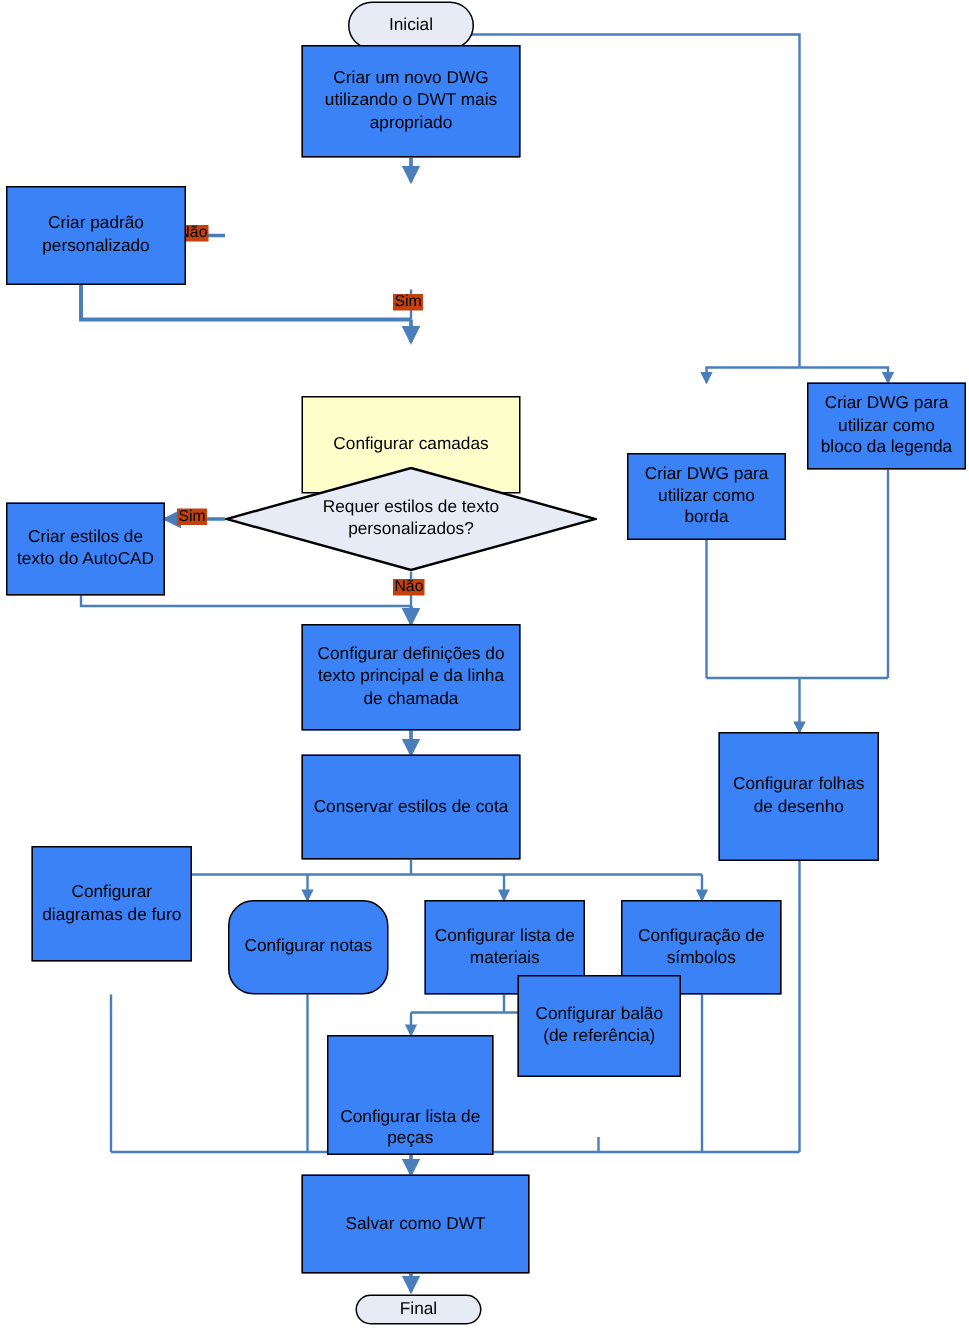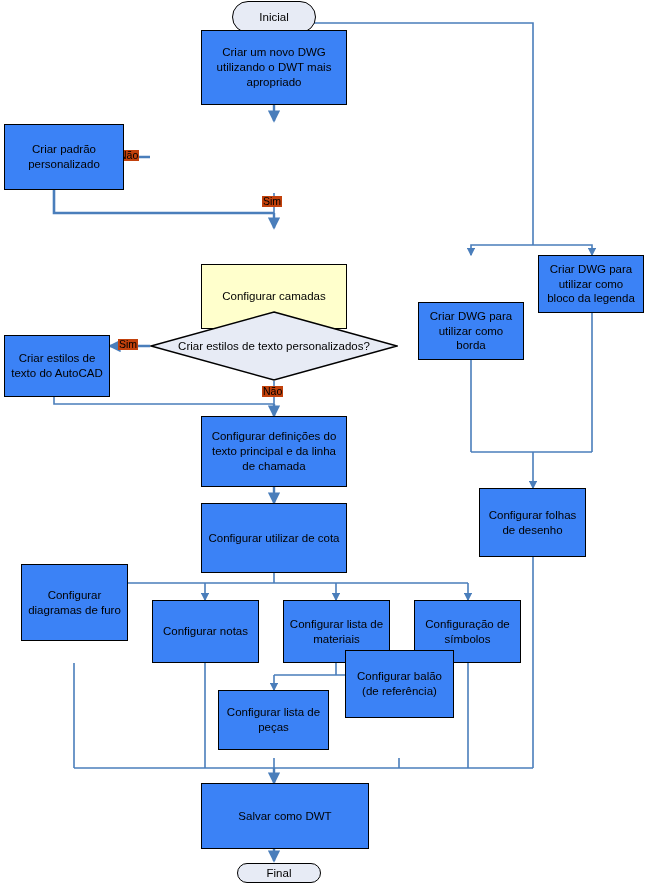--- a/index.html
+++ b/index.html
@@ -139,64 +139,64 @@
   </div>
 
   <div class="node proc" style="left:538px;top:255px;width:106px;height:58px;">
     <span>Criar DWG para utilizar como bloco da legenda</span>
   </div>
 
   <div class="diamond" style="left:150px;top:311px;width:248px;height:70px;">
     <svg width="248" height="70" viewBox="0 0 248 70">
       <polygon points="124,1 247,35 124,69 1,35" fill="#e7ebf5" stroke="#000000" stroke-width="1.6"></polygon>
     </svg>
-    <div class="dlabel">Criar estilos de texto personalizados?</div>
+    <div class="dlabel">Requer estilos de texto personalizados?</div>
   </div>
 
   <div class="node proc" style="left:4px;top:315px;width:106px;height:62px;margin-top:20px;">
     <span>Criar estilos de texto do AutoCAD</span>
   </div>
 
   <div class="node proc" style="left:201px;top:416px;width:146px;height:71px;">
     <span>Configurar definições do texto principal e da linha de chamada</span>
   </div>
 
   <div class="node proc" style="left:201px;top:503px;width:146px;height:70px;">
-    <span>Configurar utilizar de cota</span>
+    <span>Conservar estilos de cota</span>
   </div>
 
   <div class="node proc" style="left:21px;top:564px;width:107px;height:77px;">
     <span>Configurar diagramas de furo</span>
   </div>
 
-  <div class="node proc" style="left:152px;top:600px;width:107px;height:63px;">
+  <div class="node proc" style="left:152px;top:600px;width:107px;height:63px;border-radius:17px;">
     <span>Configurar notas</span>
   </div>
 
   <div class="node proc" style="left:283px;top:600px;width:107px;height:63px;">
     <span>Configurar lista de materiais</span>
   </div>
 
   <div class="node proc" style="left:414px;top:600px;width:107px;height:63px;">
     <span>Configuração de símbolos</span>
   </div>
 
-  <div class="node proc" style="left:218px;top:690px;width:111px;height:60px;">
+  <div class="node proc" style="left:218px;top:690px;width:111px;height:80px;align-items:flex-end;">
     <span>Configurar lista de peças</span>
   </div>
 
   <div class="node proc" style="left:345px;top:650px;width:109px;height:68px;">
     <span>Configurar balão (de referência)</span>
   </div>
 
-  <div class="node proc" style="left:479px;top:488px;width:107px;height:69px;">
+  <div class="node proc" style="left:479px;top:488px;width:107px;height:86px;">
     <span>Configurar folhas de desenho</span>
   </div>
 
-  <div class="node proc" style="left:201px;top:783px;width:168px;height:66px;">
+  <div class="node proc" style="left:201px;top:783px;width:152px;height:66px;">
     <span>Salvar como DWT</span>
   </div>
 
   <div class="node terminator" style="left:237px;top:863px;width:84px;height:20px;">
     <span>Final</span>
   </div>
 
 </div>
 
 </body></html>

